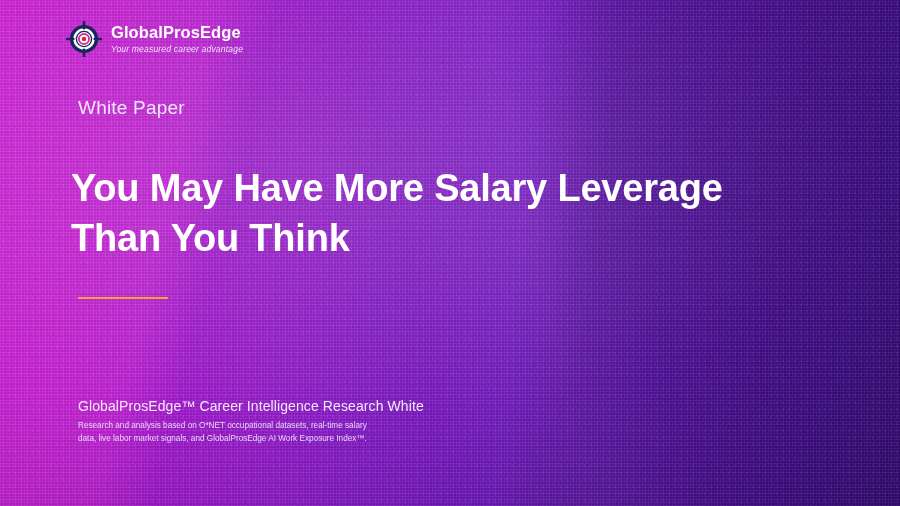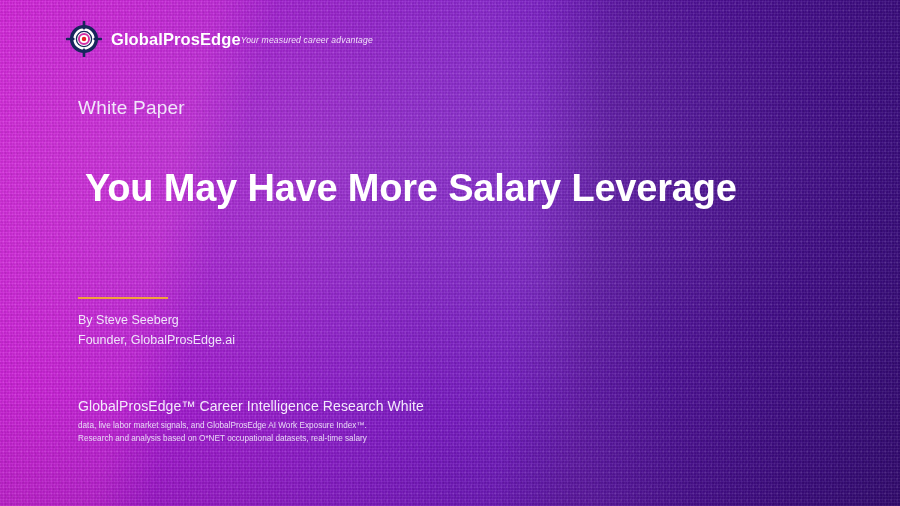--- a/index.html
+++ b/index.html
@@ -115,21 +115,21 @@
   
   .logo-lockup {
     position: absolute;
     left: 66px;
     top: 21px;
     display: flex;
     align-items: center;
     gap: 9px;
   }
   .logo-mark { width: 36px; height: 36px; display: block; flex: none; }
-  .logo-text-wrap { display: flex; flex-direction: row; line-height: 1; }
+  .logo-text-wrap { display: flex; flex-direction: column; line-height: 1; }
   .logo-name {
     color: #ffffff;
     font-size: 16.5px;
     font-weight: bold;
     letter-spacing: 0.1px;
   }
   .logo-tagline {
     color: #f3e2fb;
     font-size: 8.6px;
     font-style: italic;
@@ -143,21 +143,21 @@
     left: 78px;
     top: 97px;
     color: #f1e6fa;
     font-size: 19px;
     letter-spacing: 0.2px;
   }
 
   
   .headline {
     position: absolute;
-    left: 85px;
+    left: 71px;
     top: 138px;
     width: 760px;
     color: #ffffff;
     font-size: 38px;
     font-weight: bold;
     line-height: 50px;
     letter-spacing: -0.2px;
   }
   .headline .l2 { display: block; }
 
@@ -246,30 +246,27 @@
       <div class="logo-text-wrap">
         <span class="logo-name">GlobalProsEdge</span>
         <span class="logo-tagline">Your measured career advantage</span>
       </div>
     </div>
 
     <div class="eyebrow">White Paper</div>
 
     <h1 class="headline">
       <span class="l1">You May Have More Salary Leverage</span>
+      <span class="l2">Than You Think</span>
     </h1>
 
 
     <div class="rule"></div>
 
-    <div class="byline">
-      <span class="name">By Steve Seeberg</span>
-      <span class="role">Founder, GlobalProsEdge.ai</span>
-    </div>
 
     <div class="footer-series">GlobalProsEdge™ Career Intelligence Research White</div>
     <div class="footer-note">
+      <span class="ln">Research and analysis based on O*NET occupational datasets, real-time salary</span>
       <span class="ln">data, live labor market signals, and  GlobalProsEdge AI Work Exposure Index™.</span>
-      <span class="ln">Research and analysis based on O*NET occupational datasets, real-time salary</span>
     </div>
 
   </div>
 </div>
 
 </body></html>

